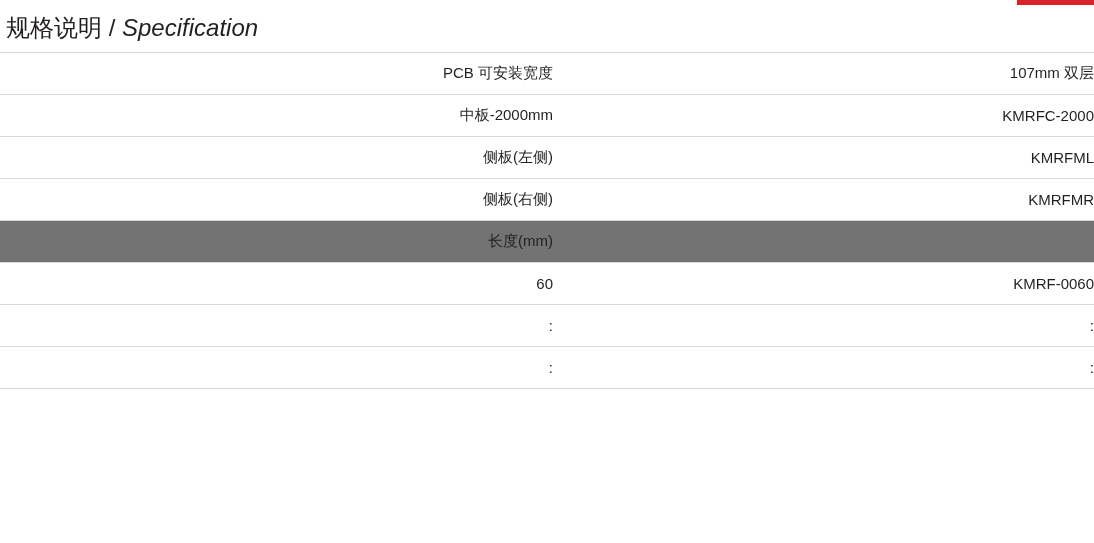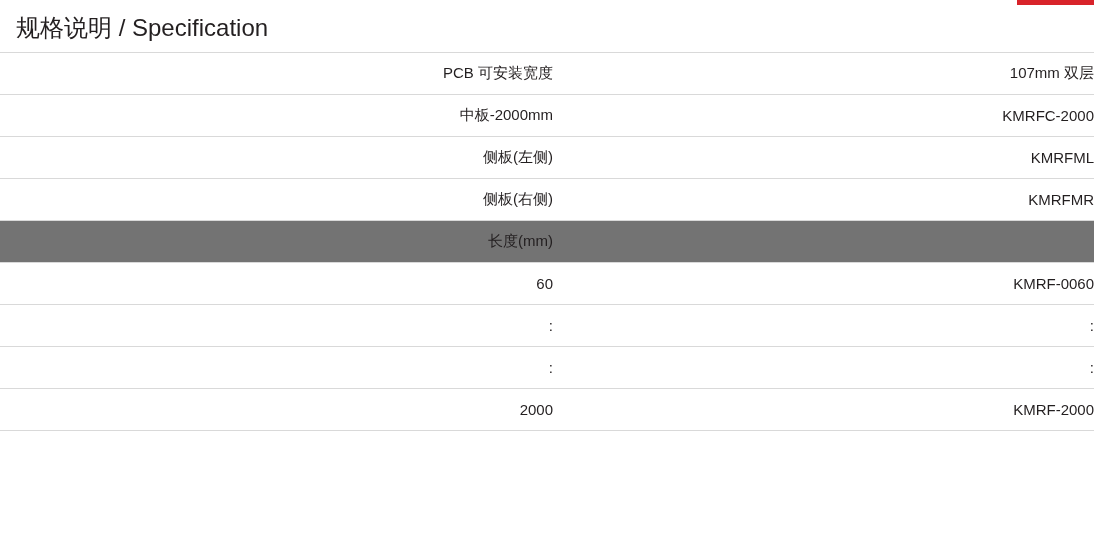--- a/index.html
+++ b/index.html
@@ -24,23 +24,23 @@
     position: absolute;
     left: 6px;
     top: 13px;
     font-size: 24px;
     line-height: 30px;
     color: #231f20;
     white-space: nowrap;
   }
   .title .cn {
     font-family: "Liberation Sans", sans-serif;
-    margin-left: 10px;
   }
   .title .en {
+    font-style: italic;
     font-family: "Liberation Sans", sans-serif;
   }
   .accent-bar {
     position: absolute;
     left: 1017px;
     top: 0px;
     width: 77px;
     height: 5px;
     background: #d8232a;
   }
@@ -128,21 +128,17 @@
           <td class="col-value">KMRF-0060</td>
         </tr>
         <tr>
           <td class="col-label dots">:</td>
           <td class="col-value dots">:</td>
         </tr>
         <tr>
           <td class="col-label dots">:</td>
           <td class="col-value dots">:</td>
         </tr>
-        <tr>
-          <td class="col-label">2000</td>
-          <td class="col-value">KMRF-2000</td>
-        </tr>
       </tbody>
     </table>
   </div>
 
 </div>
 
 </body></html>

